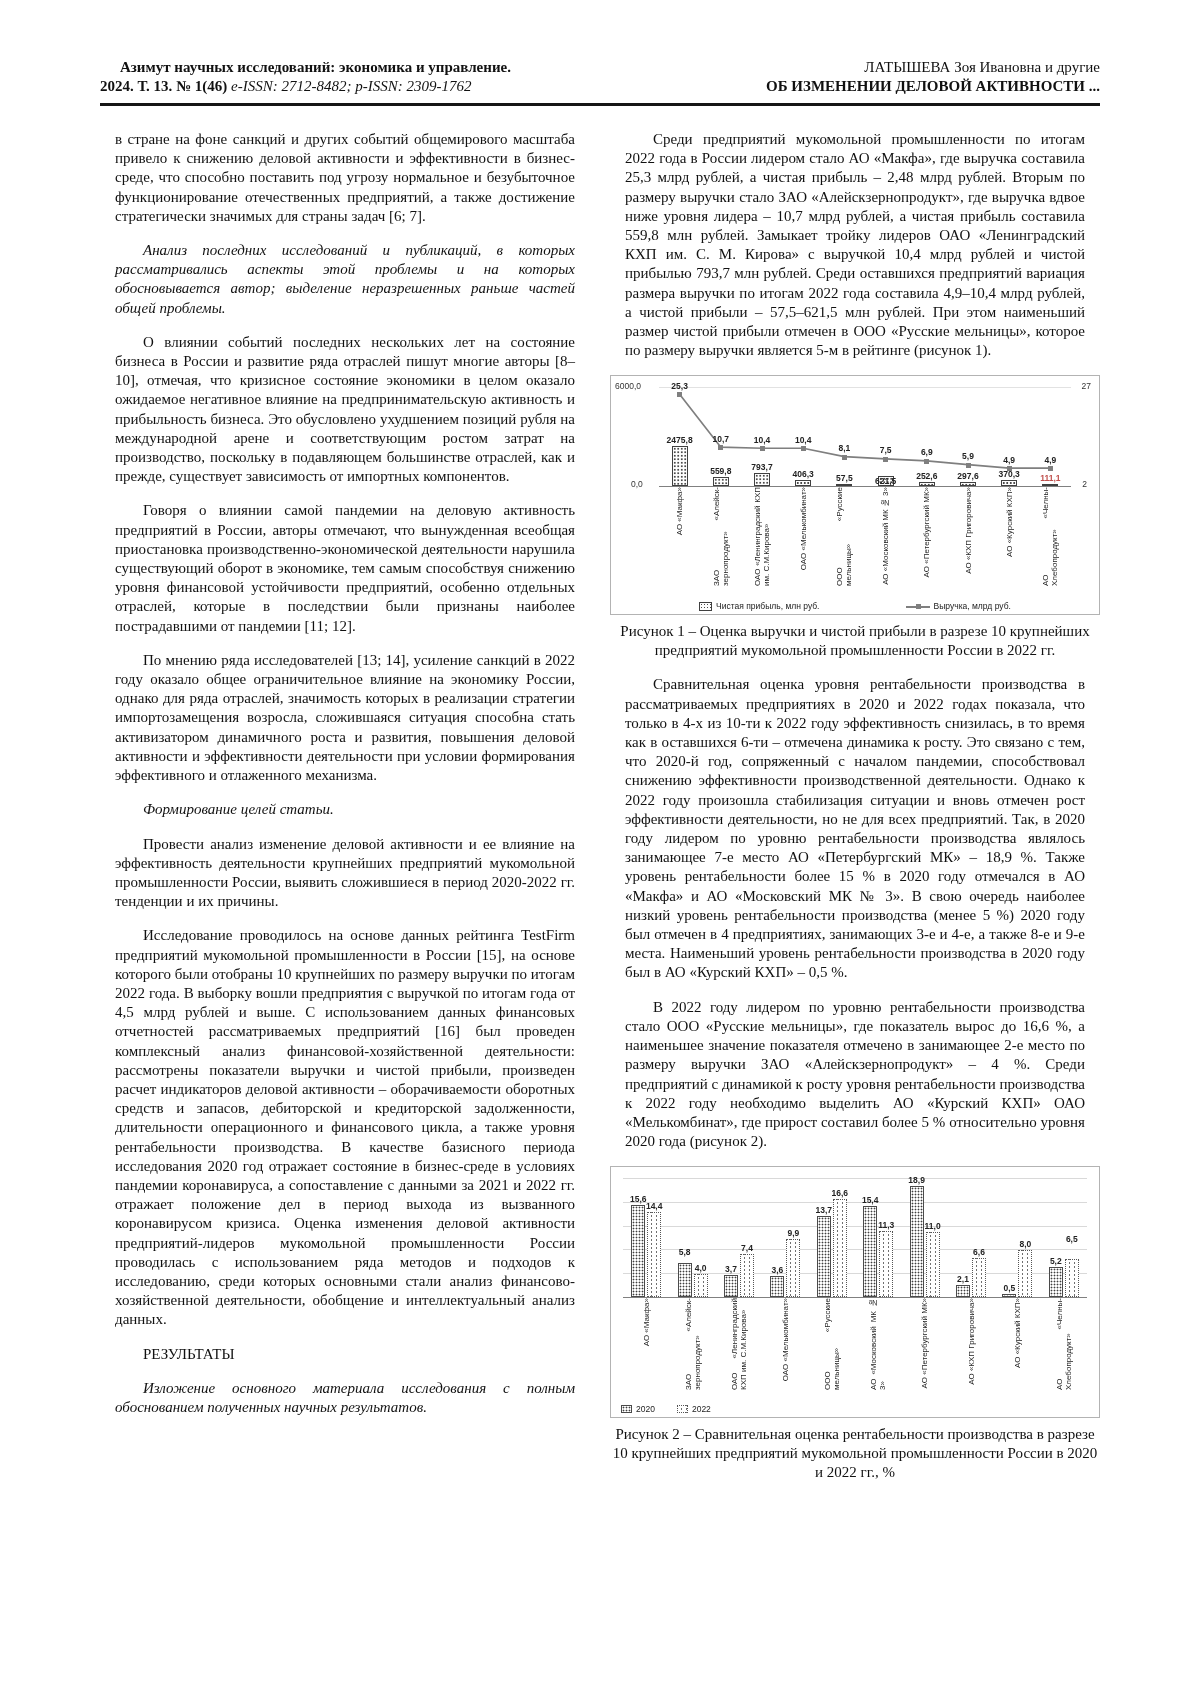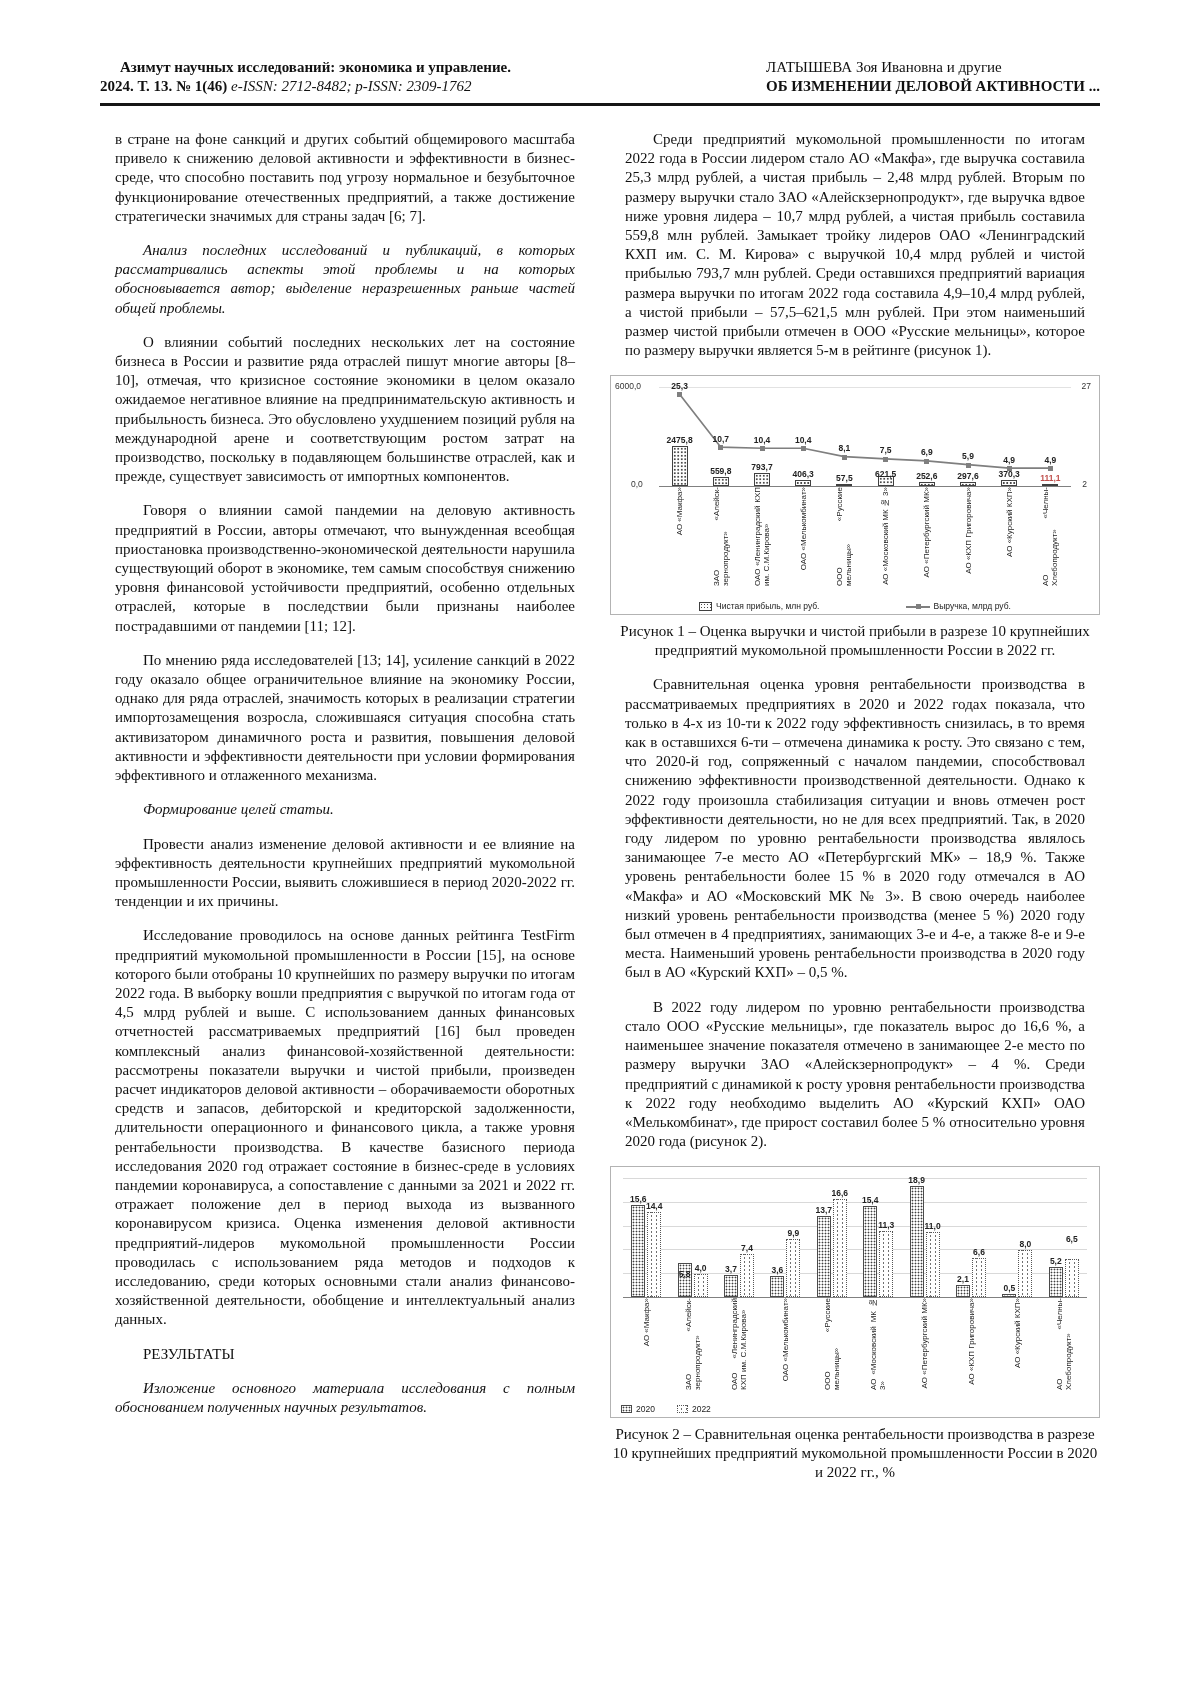--- a/index.html
+++ b/index.html
@@ -6,21 +6,21 @@
   html,body{margin:0;padding:0;background:#ffffff;}
   .page{position:relative;width:1200px;height:1697px;margin:0 auto;background:#fff;
         box-sizing:border-box;padding:58px 100px 0 100px;overflow:hidden;
         font-family:"Liberation Serif",serif;color:#111;}
   
   .header{display:flex;justify-content:space-between;align-items:flex-end;
           border-bottom:3px solid #151515;padding-bottom:7px;font-size:15px;line-height:19px;}
   .hdr-left .l1{font-weight:bold;margin-left:20px;}
   .hdr-left .l2 b{font-style:normal;font-weight:bold;}
   .hdr-left .l2 i{font-style:italic;}
-  .hdr-right{text-align:left;}
+  .hdr-right{text-align:right;}
   .hdr-right .l2{font-weight:bold;}
   
   .columns{display:flex;gap:20px;padding-top:9px;}
   .col{width:490px;font-size:15px;line-height:19.2px;text-align:justify;}
   .para{margin:15px;text-indent:28px;}
   .para.noindent{text-indent:0;}
   .para.italic{font-style:italic;}
   .para.heading{font-style:normal;}
   
   .fig{margin:6px 0 0 0;}
@@ -111,21 +111,21 @@
                 <div class="c-blab" style="left: calc(5% - 22px); bottom: 41.4381px;">2475,8</div>
                 <div class="c-bar" style="left: calc(15% - 8px); height: 9.1434px;"></div>
                 <div class="c-blab" style="left: calc(15% - 22px); bottom: 10.1434px;">559,8</div>
                 <div class="c-bar" style="left: calc(25% - 8px); height: 12.9638px;"></div>
                 <div class="c-blab" style="left: calc(25% - 22px); bottom: 13.9638px;">793,7</div>
                 <div class="c-bar" style="left: calc(35% - 8px); height: 6.63623px;"></div>
                 <div class="c-blab" style="left: calc(35% - 22px); bottom: 7.63623px;">406,3</div>
                 <div class="c-bar" style="left: calc(45% - 8px); height: 2px;"></div>
                 <div class="c-blab" style="left: calc(45% - 22px); bottom: 3px;">57,5</div>
                 <div class="c-bar" style="left: calc(55% - 8px); height: 10.1512px;"></div>
-                <div class="c-blab" style="left: calc(55% - 22px); bottom: 7px;">621,5</div>
+                <div class="c-blab" style="left: calc(55% - 22px); bottom: 0;">621,5</div>
                 <div class="c-bar" style="left: calc(65% - 8px); height: 4.1258px;"></div>
                 <div class="c-blab" style="left: calc(65% - 22px); bottom: 5.1258px;">252,6</div>
                 <div class="c-bar" style="left: calc(75% - 8px); height: 4.8608px;"></div>
                 <div class="c-blab" style="left: calc(75% - 22px); bottom: 5.8608px;">297,6</div>
                 <div class="c-bar" style="left: calc(85% - 8px); height: 6.04823px;"></div>
                 <div class="c-blab" style="left: calc(85% - 22px); bottom: 7.04823px;">370,3</div>
                 <div class="c-bar" style="left: calc(95% - 8px); height: 2px;"></div>
                 <div class="c-blab" style="left: calc(95% - 22px); bottom: 3px; color: rgb(192, 80, 77);">111,1</div>
                 <svg viewBox="0 0 100 100" preserveAspectRatio="none" style="position:absolute;inset:0;width:100%;height:100%;overflow:visible;">
                   <polyline points="5,6.2962962962962905 15,60.370370370370374 25,61.48148148148148 35,61.48148148148148 45,70 55,72.22222222222223 65,74.44444444444444 75,78.14814814814815 85,81.85185185185185 95,81.85185185185185" fill="none" stroke="#7f7f7f" stroke-width="1.7" vector-effect="non-scaling-stroke"></polyline>
@@ -206,21 +206,21 @@
           <div class="c2wrap">
             <div class="plot2" id="c2plot">
                 <div class="c-grid" style="bottom: 23.6px;"></div>
                 <div class="c-grid" style="bottom: 47.2px;"></div>
                 <div class="c-grid" style="bottom: 70.8px;"></div>
                 <div class="c-grid" style="bottom: 94.4px;"></div>
                 <div class="c-grid" style="bottom: 118px;"></div>
                 <div class="c2-bar s2020" style="left: calc(5% - 15px); height: 92.04px;"></div>
                 <div class="c-blab" style="left: calc(5% - 24px); bottom: 93.04px; width: 32px;">15,6</div>
                 <div class="c2-bar s2020" style="left: calc(15% - 15px); height: 34.22px;"></div>
-                <div class="c-blab" style="left: calc(15% - 24px); bottom: 18px; width: 32px; text-align: center;">5,8</div>
+                <div class="c-blab" style="left: calc(15% - 24px); bottom: 40px; width: 32px; text-align: center;">5,8</div>
                 <div class="c2-bar s2020" style="left: calc(25% - 15px); height: 21.83px;"></div>
                 <div class="c-blab" style="left: calc(25% - 24px); bottom: 22.83px; width: 32px;">3,7</div>
                 <div class="c2-bar s2020" style="left: calc(35% - 15px); height: 21.24px;"></div>
                 <div class="c-blab" style="left: calc(35% - 24px); bottom: 22.24px; width: 32px;">3,6</div>
                 <div class="c2-bar s2020" style="left: calc(45% - 15px); height: 80.83px;"></div>
                 <div class="c-blab" style="left: calc(45% - 24px); bottom: 81.83px; width: 32px;">13,7</div>
                 <div class="c2-bar s2020" style="left: calc(55% - 15px); height: 90.86px;"></div>
                 <div class="c-blab" style="left: calc(55% - 24px); bottom: 91.86px; width: 32px;">15,4</div>
                 <div class="c2-bar s2020" style="left: calc(65% - 15px); height: 111.51px;"></div>
                 <div class="c-blab" style="left: calc(65% - 24px); bottom: 112.51px; width: 32px;">18,9</div>

